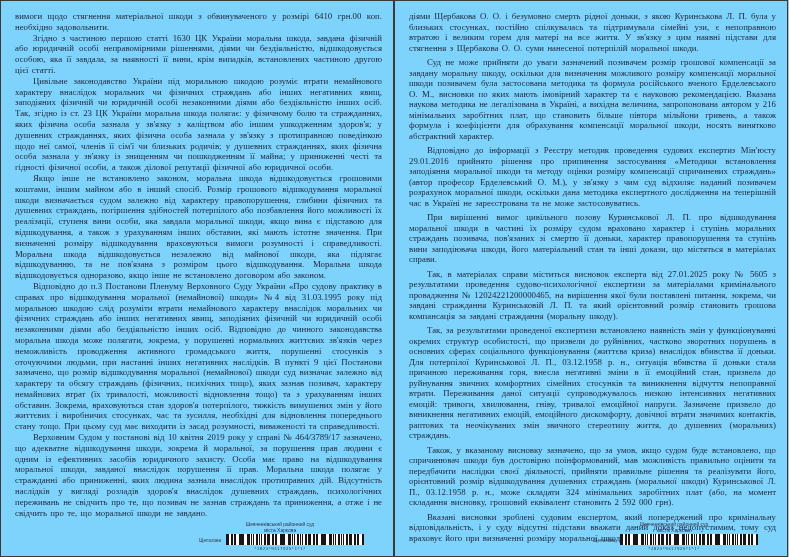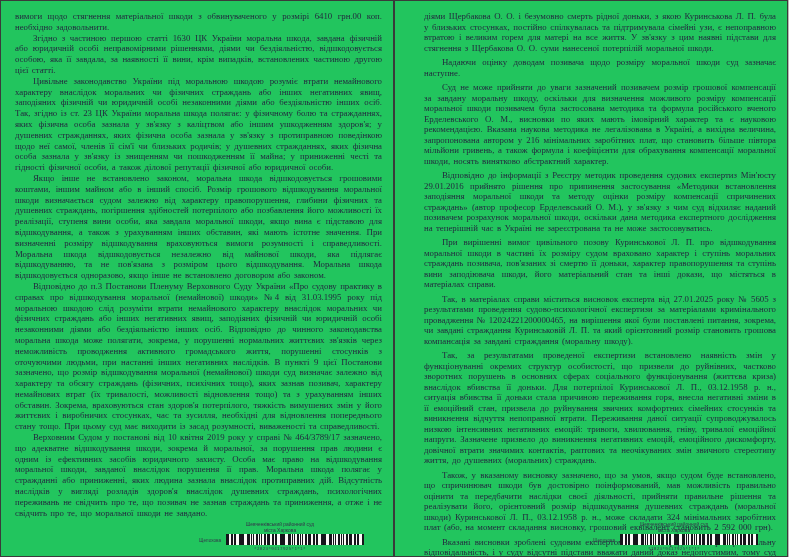--- a/index.html
+++ b/index.html
@@ -5,35 +5,35 @@
   * { margin:0; padding:0; box-sizing:border-box; }
   html,body { width:789px; height:557px; overflow:hidden; }
   body {
     background:#b9b9b3;
     font-family:"Liberation Serif","DejaVu Serif",serif;
     display:flex;
   }
   .page {
     position:relative;
     width:394px; height:557px;
-    background:#22c55e;
+    background:#7dd3fc;
     border:1px solid #3a3a3a;
     overflow:hidden;
     color:#232a3f;
   }
   .page-inner {
     padding:10px 11px 0 14px;
     font-size:8.8px;
     line-height:10.8px;
     text-align:justify;
     word-spacing:1.2px;
   }
   .page p { text-indent:18px; }
   .page p.no-indent { text-indent:0; }
-  .page.gapped p { margin-bottom:4px;margin-left:15px; }
+  .page.gapped p { margin-bottom:4px; }
   .page-inner-right { line-height:10.5px; }
   .stamp {
     position:absolute;
     right:18px; bottom:4px;
     width:190px;
     text-align:center;
     color:#33394a;
   }
   .stamp .court {
     font-size:6px;
@@ -95,21 +95,20 @@
       <span class="barcode-label">Щепохова</span>
       <span class="barcode"></span>
     </div>
     <div class="barcode-caption">*2023*9417925*1*1*</div>
   </div>
 </div>
 
 <div class="page gapped">
   <div class="page-inner page-inner-right">
     <p class="no-indent">діями Щербакова О. О. і безумовно смерть рідної доньки, з якою Куринськова Л. П. була у близьких стосунках, постійно спілкувалась та підтримувала сімейні узи, є непоправною втратою і великим горем для матері на все життя. У зв'язку з цим наявні підстави для стягнення з Щербакова О. О. суми нанесеної потерпілій моральної шкоди.</p>
-    <p>Надаючи оцінку доводам позивача щодо розміру моральної шкоди суд зазначає наступне.</p>
     <p>Суд не може прийняти до уваги зазначений позивачем розмір грошової компенсації за завдану моральну шкоду, оскільки для визначення можливого розміру компенсації моральної шкоди позивачем була застосована методика та формула російського вченого Ерделевського О. М., висновки по яких мають імовірний характер та є науковою рекомендацією. Вказана наукова методика не легалізована в Україні, а вихідна величина, запропонована автором у 216 мінімальних заробітних плат, що становить більше півтора мільйони гривень, а також формула і коефіцієнти для обрахування компенсації моральної шкоди, носять винятково абстрактний характер.</p>
     <p>Відповідно до інформації з Реєстру методик проведення судових експертиз Мін'юсту 29.01.2016 прийнято рішення про припинення застосування «Методики встановлення заподіяння моральної шкоди та методу оцінки розміру компенсації спричинених страждань» (автор професор Ерделевський О. М.), у зв'язку з чим суд відхиляє наданий позивачем розрахунок моральної шкоди, оскільки дана методика експертного дослідження на теперішній час в Україні не зареєстрована та не може застосовуватись.</p>
     <p>При вирішенні вимог цивільного позову Куринськової Л. П. про відшкодування моральної шкоди в частині їх розміру судом враховано характер і ступінь моральних страждань позивача, пов'язаних зі смертю її доньки, характер правопорушення та ступінь вини заподіювача шкоди, його матеріальний стан та інші докази, що містяться в матеріалах справи.</p>
     <p>Так, в матеріалах справи міститься висновок експерта від 27.01.2025 року № 5605 з результатами проведення судово-психологічної експертизи за матеріалами кримінального провадження № 12024221200000465, на вирішення якої були поставлені питання, зокрема, чи завдані страждання Куринськовій Л. П. та який орієнтовний розмір становить грошова компансація за завдані страждання (моральну шкоду).</p>
     <p>Так, за результатами проведеної експертизи встановлено наявність змін у функціонуванні окремих структур особистості, що призвели до руйнівних, частково зворотних порушень в основних сферах соціального функціонування (життєва криза) внаслідок вбивства її доньки. Для потерпілої Куринськової Л. П., 03.12.1958 р. н., ситуація вбивства її доньки стала причиною переживання горя, внесла негативні зміни в її емоційний стан, призвела до руйнування звичних комфортних сімейних стосунків та виникнення відчуття непоправної втрати. Переживання даної ситуації супроводжувалось низкою інтенсивних негативних емоцій: тривоги, хвилювання, гніву, тривалої емоційної напруги. Зазначене призвело до виникнення негативних емоцій, емоційного дискомфорту, довічної втрати значимих контактів, раптових та неочікуваних змін звичного стереотипу життя, до душевних (моральних) страждань.</p>
     <p>Також, у вказаному висновку зазначено, що за умов, якщо судом буде встановлено, що спричинювач шкоди був достовірно поінформований, мав можливість правильно оцінити та передбачити наслідки своєї діяльності, прийняти правильне рішення та реалізувати його, орієнтовний розмір відшкодування душевних страждань (моральної шкоди) Куринськової Л. П., 03.12.1958 р. н., може складати 324 мінімальних заробітних плат (або, на момент складання висновку, грошовий еквівалент становить 2 592 000 грн).</p>
     <p>Вказані висновки зроблені судовим експертом, який попереджений про кримінальну відповідальність, і у суду відсутні підстави вважати даний доказ недопустимим, тому суд враховує його при визначенні розміру моральної шкоди.</p>
 
   </div>
   <div class="stamp">

